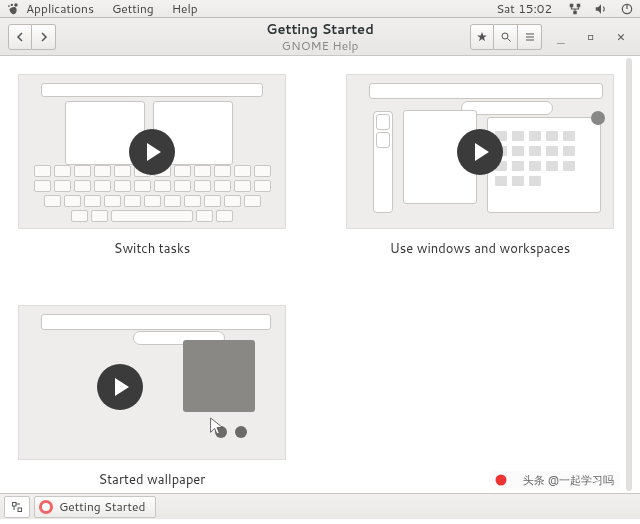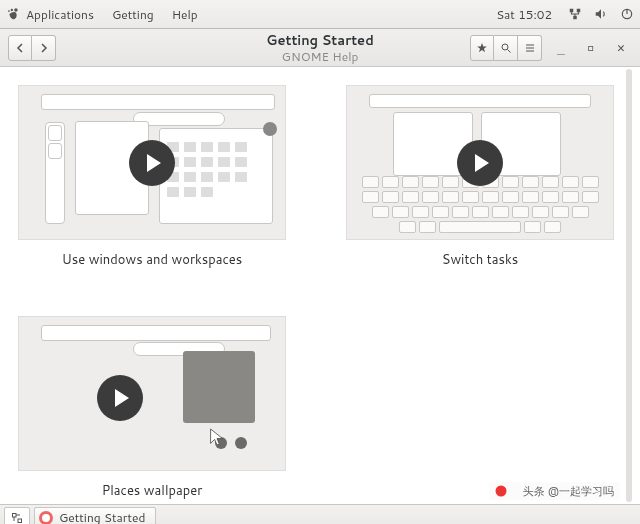--- a/index.html
+++ b/index.html
@@ -8,21 +8,21 @@
     width: 640px;
     height: 524px;
     overflow: hidden;
     font-family: "Cantarell", "Segoe UI", sans-serif;
     font-size: 12px;
     background: #fff;
     color: #2e3436;
   }
   
   .top-panel {
-    height: 29px;
+    height: 18px;
     background: linear-gradient(#f2f2f1, #eceae8);
     border-bottom: 1px solid #bbb;
     display: flex;
     align-items: center;
     padding: 0 6px;
     box-sizing: border-box;
     font-size: 12px;
     color: #444;
   }
   .top-panel .menus { display: flex; gap: 18px; margin-left: 6px; }
@@ -262,20 +262,80 @@
     <div class="win-ctrl">
         <span>✕</span>
       </div>
   </div>
 </div>
 
 <div class="content">
   <div class="tiles">
 
     <div class="tile">
+      <div class="thumb t2a">
+        <div class="wf bar panel"></div>
+        <div class="wf winA"></div>
+        <div class="wf winB"></div>
+        <div class="keyboard">
+          <div class="krow">
+              <i></i>
+              <i></i>
+              <i></i>
+              <i></i>
+              <i></i>
+              <i></i>
+              <i></i>
+              <i></i>
+              <i></i>
+              <i></i>
+              <i></i>
+              <i></i>
+            </div>
+          <div class="krow">
+              <i></i>
+              <i></i>
+              <i></i>
+              <i></i>
+              <i></i>
+              <i></i>
+              <i></i>
+              <i></i>
+              <i></i>
+              <i></i>
+              <i></i>
+              <i></i>
+            </div>
+          <div class="krow">
+              <i></i>
+              <i></i>
+              <i></i>
+              <i></i>
+              <i></i>
+              <i></i>
+              <i></i>
+              <i></i>
+              <i></i>
+              <i></i>
+              <i></i>
+            </div>
+          <div class="krow">
+              <i></i>
+              <i></i>
+              <i class="space"></i>
+              <i></i>
+              <i></i>
+            </div>
+        </div>
+        <div class="play"></div>
+      </div>
+      <div class="caption">Switch tasks</div>
+    </div>
+
+    <div class="tile">
       <div class="thumb t1a">
         <div class="wf bar panel"></div>
         <div class="wf search"></div>
         <div class="wf dock"></div>
         <div class="wf win1"></div>
         <div class="wf win2"></div>
         <div class="wf close"></div>
         <div class="grid6">
             <i></i>
             <i></i>
@@ -292,95 +352,35 @@
             <i></i>
             <i></i>
             <i></i>
             <i></i>
             <i></i>
             <i></i>
           </div>
         <div class="play"></div>
       </div>
       <div class="caption">Use windows and workspaces</div>
-    </div>
-
-    <div class="tile">
-      <div class="thumb t2a">
-        <div class="wf bar panel"></div>
-        <div class="wf winA"></div>
-        <div class="wf winB"></div>
-        <div class="keyboard">
-          <div class="krow">
-              <i></i>
-              <i></i>
-              <i></i>
-              <i></i>
-              <i></i>
-              <i></i>
-              <i></i>
-              <i></i>
-              <i></i>
-              <i></i>
-              <i></i>
-              <i></i>
-            </div>
-          <div class="krow">
-              <i></i>
-              <i></i>
-              <i></i>
-              <i></i>
-              <i></i>
-              <i></i>
-              <i></i>
-              <i></i>
-              <i></i>
-              <i></i>
-              <i></i>
-              <i></i>
-            </div>
-          <div class="krow">
-              <i></i>
-              <i></i>
-              <i></i>
-              <i></i>
-              <i></i>
-              <i></i>
-              <i></i>
-              <i></i>
-              <i></i>
-              <i></i>
-              <i></i>
-            </div>
-          <div class="krow">
-              <i></i>
-              <i></i>
-              <i class="space"></i>
-              <i></i>
-              <i></i>
-            </div>
-        </div>
-        <div class="play"></div>
-      </div>
-      <div class="caption">Switch tasks</div>
     </div>
 
     <div class="tile">
       <div class="thumb t3a">
         <div class="wf bar panel"></div>
         <div class="wf search"></div>
         <div class="wf wall"></div>
         <div class="circle" style="left:196px; top:120px;"></div>
         <div class="circle" style="left:216px; top:120px;"></div>
         <svg class="cursor" viewBox="0 0 20 24">
             <path d="M2 2l0 18 5-5 3 7 3-1-3-7 7 0z" fill="#fff" stroke="#444" stroke-width="1"></path>
           </svg>
         <div class="play" style="position:absolute; left:78px; top:58px;"></div>
       </div>
-      <div class="caption">Places wallpaper</div>
+      <div class="caption">Started wallpaper</div>
     </div>
 
   </div>
 
   <div class="wm">
     <svg width="12" height="12" viewBox="0 0 24 24" fill="#e33">
         <circle cx="12" cy="12" r="11"></circle>
       </svg>
     <span>头条 @一起学习吗</span>
   </div>

